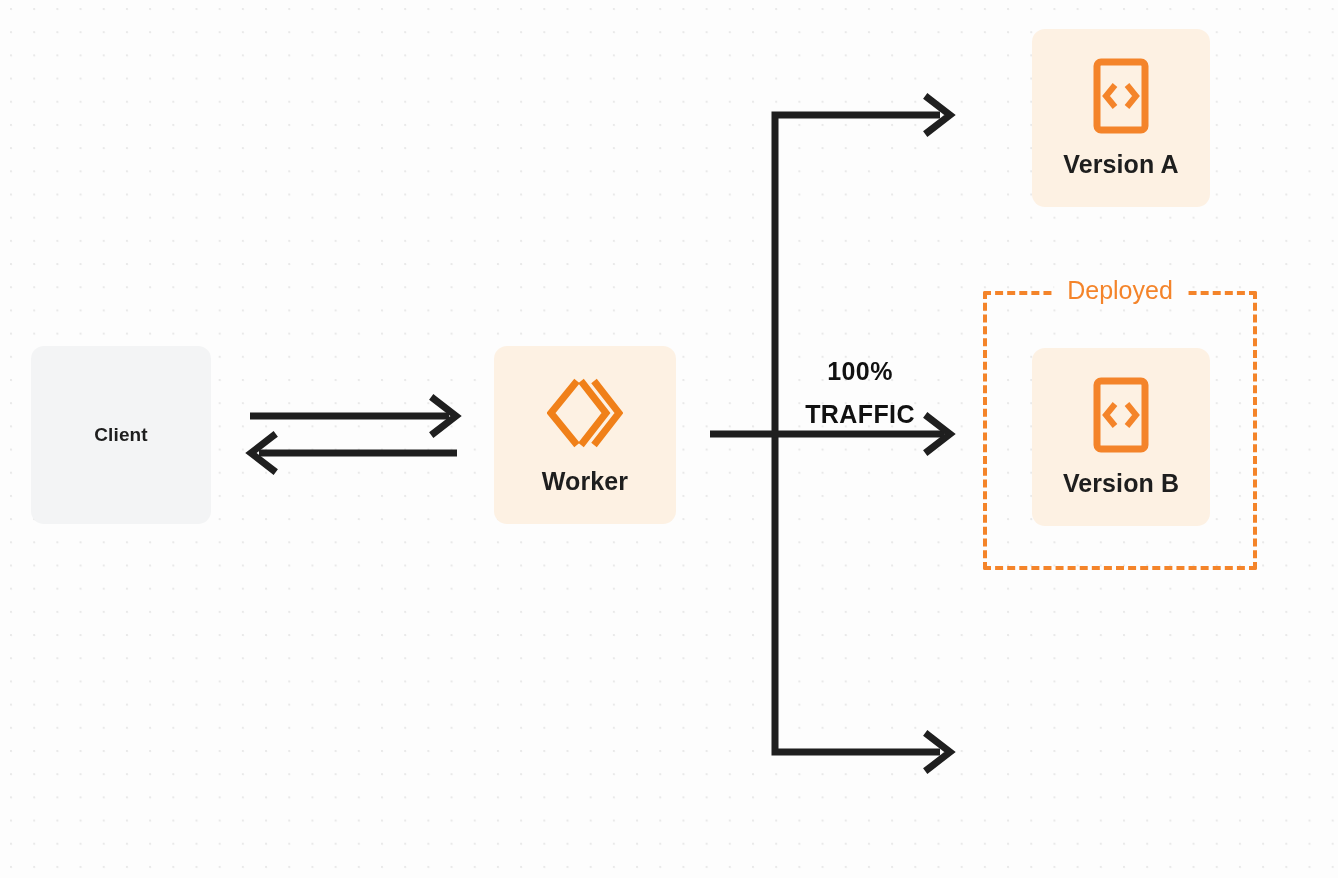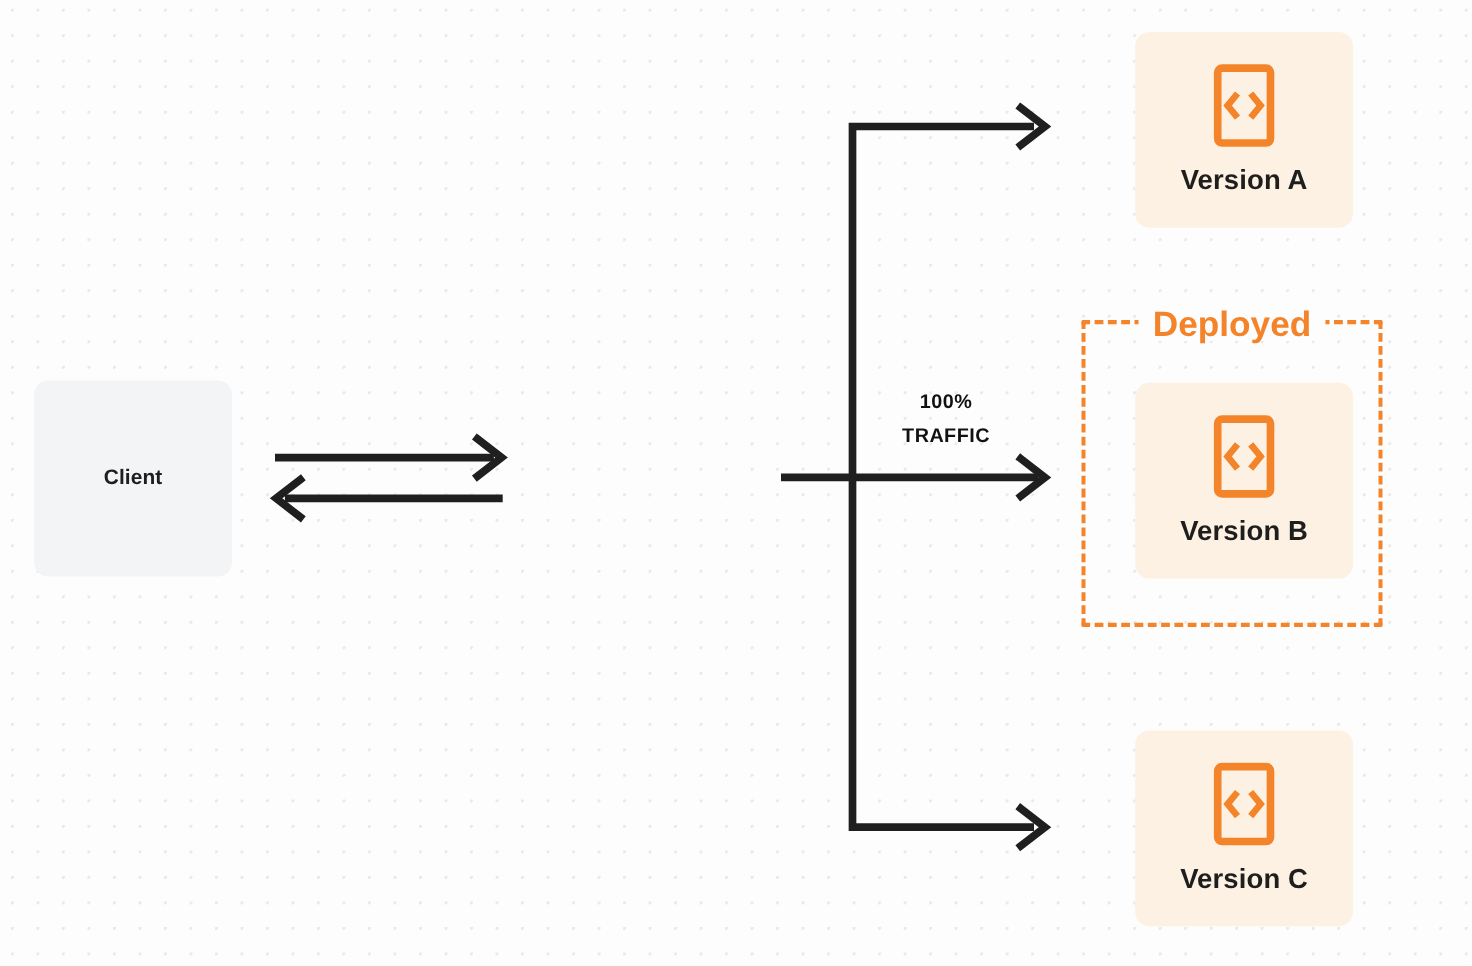--- a/index.html
+++ b/index.html
@@ -67,21 +67,21 @@
     height: 178px;
     background-color: #fdf1e3;
   }
   #node-worker .node-label {
     font-size: 25px;
     margin-top: 16px;
   }
 
   
   .node-version {
-    width: 198px;
+    width: 178px;
     height: 178px;
     background-color: #fdf1e3;
     left: 1032px;
   }
   .node-version .node-label {
     font-size: 25px;
     margin-top: 16px;
   }
   #node-version-a { top: 29px; }
   #node-version-b { top: 348px; }
@@ -111,36 +111,36 @@
     border-radius: 2px;
   }
   #deployed-label {
     position: absolute;
     left: 50%;
     top: -17px;
     transform: translateX(-50%);
     background-color: #fdfdfd;
     padding: 0 13px;
     color: #f4842a;
-    font-size: 32px;
-    font-weight: bold;
+    font-size: 25px;
+    font-weight: normal;
     white-space: nowrap;
     line-height: 1;
     text-align: center;
   }
 
   
   #traffic-label {
     position: absolute;
     left: 790px;
     top: 350px;
     width: 140px;
     text-align: center;
     color: #111111;
-    font-size: 18px;
+    font-size: 25px;
     font-weight: bold;
     line-height: 1.72;
     letter-spacing: 0.4px;
     pointer-events: none;
   }
   #traffic-label span { display: block; }
 </style>
 </head>
 <body>
 
@@ -178,20 +178,33 @@
 
   <div id="traffic-label">
     <span>100%</span>
     <span>TRAFFIC</span>
   </div>
 
   <div id="node-client" class="node">
     <div class="node-label">Client</div>
   </div>
 
+  <div id="node-worker" class="node">
+    <span class="icon-worker">
+      <svg viewBox="0 0 76 76" xmlns="http://www.w3.org/2000/svg" width="76" height="76">
+
+        <path d="M 30 6 L 4 38 L 30 70" fill="none" stroke="#f08019" stroke-width="7" stroke-linejoin="miter" stroke-linecap="butt"></path>
+
+        <path d="M 34 6 L 59 38 L 34 70" fill="none" stroke="#f08019" stroke-width="7" stroke-linejoin="miter" stroke-linecap="butt"></path>
+
+        <path d="M 47 6 L 72 38 L 47 70" fill="none" stroke="#f08019" stroke-width="7" stroke-linejoin="miter" stroke-linecap="butt"></path>
+      </svg>
+    </span>
+    <div class="node-label">Worker</div>
+  </div>
 
   <div id="node-version-a" class="node node-version">
     <span class="icon-code">
       <svg viewBox="0 0 56 76" xmlns="http://www.w3.org/2000/svg" width="56" height="76">
         <rect x="4" y="4" width="48" height="68" rx="4" ry="4" fill="none" stroke="#f4842a" stroke-width="7"></rect>
         <path d="M 22 27 L 13 38 L 22 49" fill="none" stroke="#f4842a" stroke-width="6" stroke-linejoin="miter" stroke-linecap="butt"></path>
         <path d="M 34 27 L 43 38 L 34 49" fill="none" stroke="#f4842a" stroke-width="6" stroke-linejoin="miter" stroke-linecap="butt"></path>
       </svg>
     </span>
     <div class="node-label">Version A</div>
@@ -205,24 +218,14 @@
     <span class="icon-code">
       <svg viewBox="0 0 56 76" xmlns="http://www.w3.org/2000/svg" width="56" height="76">
         <rect x="4" y="4" width="48" height="68" rx="4" ry="4" fill="none" stroke="#f4842a" stroke-width="7"></rect>
         <path d="M 22 27 L 13 38 L 22 49" fill="none" stroke="#f4842a" stroke-width="6" stroke-linejoin="miter" stroke-linecap="butt"></path>
         <path d="M 34 27 L 43 38 L 34 49" fill="none" stroke="#f4842a" stroke-width="6" stroke-linejoin="miter" stroke-linecap="butt"></path>
       </svg>
     </span>
     <div class="node-label">Version B</div>
   </div>
 
-  <div id="node-version-c" class="node node-version">
-    <span class="icon-code">
-      <svg viewBox="0 0 56 76" xmlns="http://www.w3.org/2000/svg" width="56" height="76">
-        <rect x="4" y="4" width="48" height="68" rx="4" ry="4" fill="none" stroke="#f4842a" stroke-width="7"></rect>
-        <path d="M 22 27 L 13 38 L 22 49" fill="none" stroke="#f4842a" stroke-width="6" stroke-linejoin="miter" stroke-linecap="butt"></path>
-        <path d="M 34 27 L 43 38 L 34 49" fill="none" stroke="#f4842a" stroke-width="6" stroke-linejoin="miter" stroke-linecap="butt"></path>
-      </svg>
-    </span>
-    <div class="node-label">Version C</div>
-  </div>
 
 </div>
 
 </body></html>

